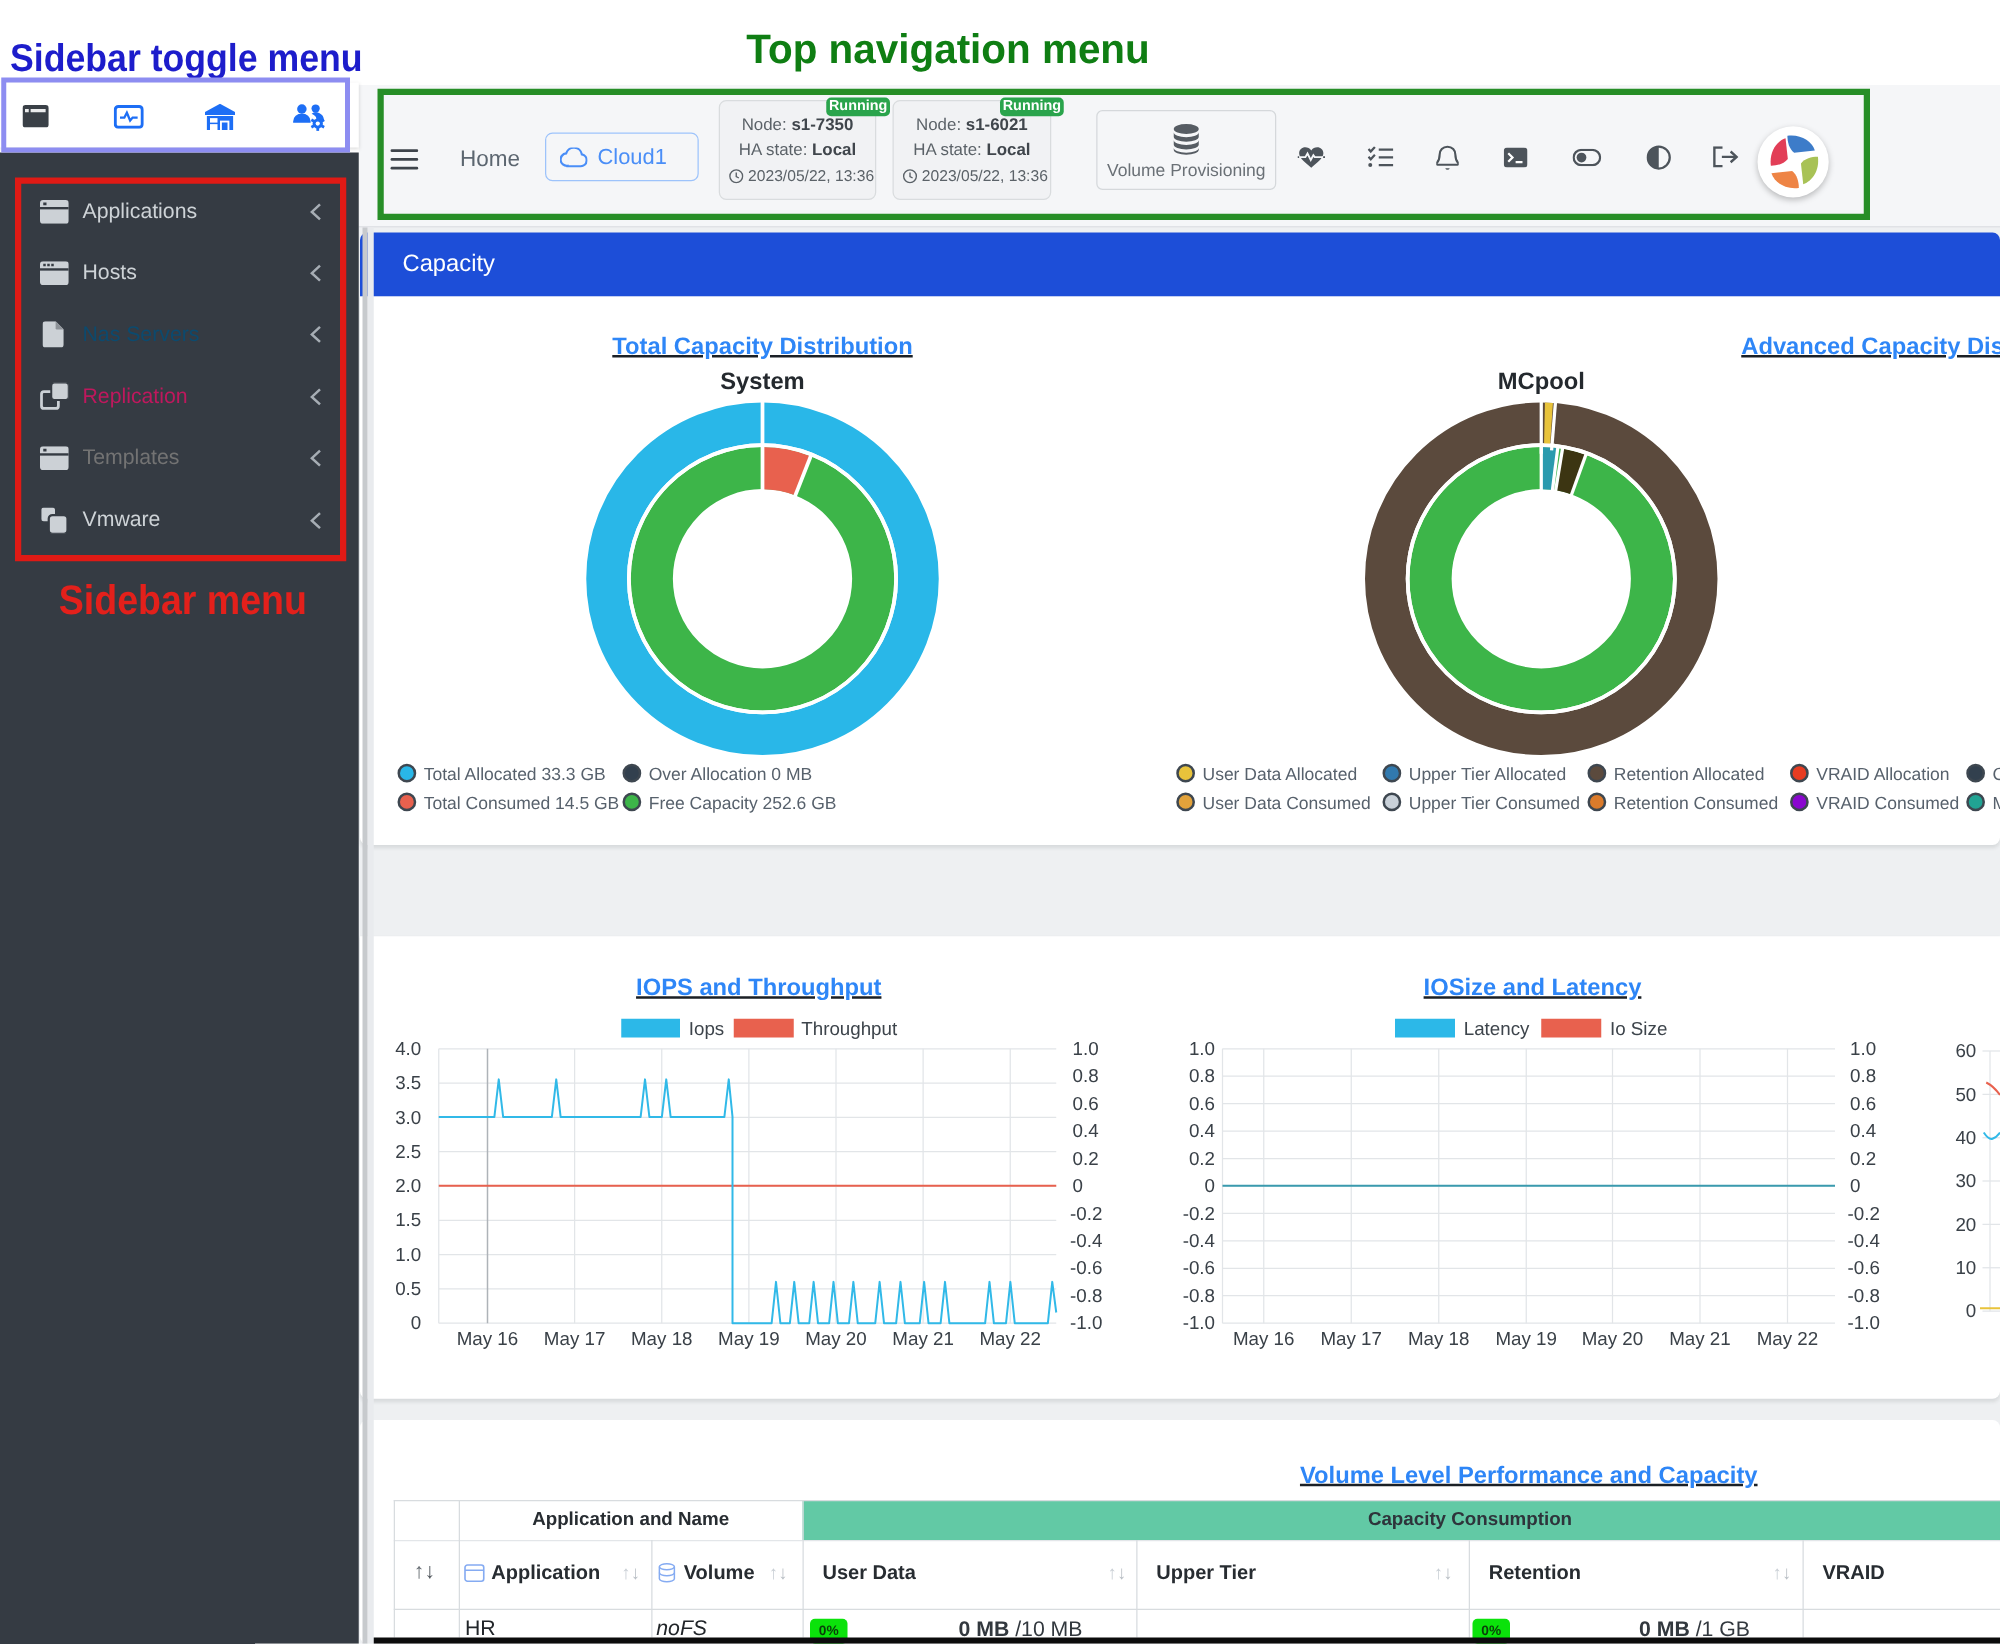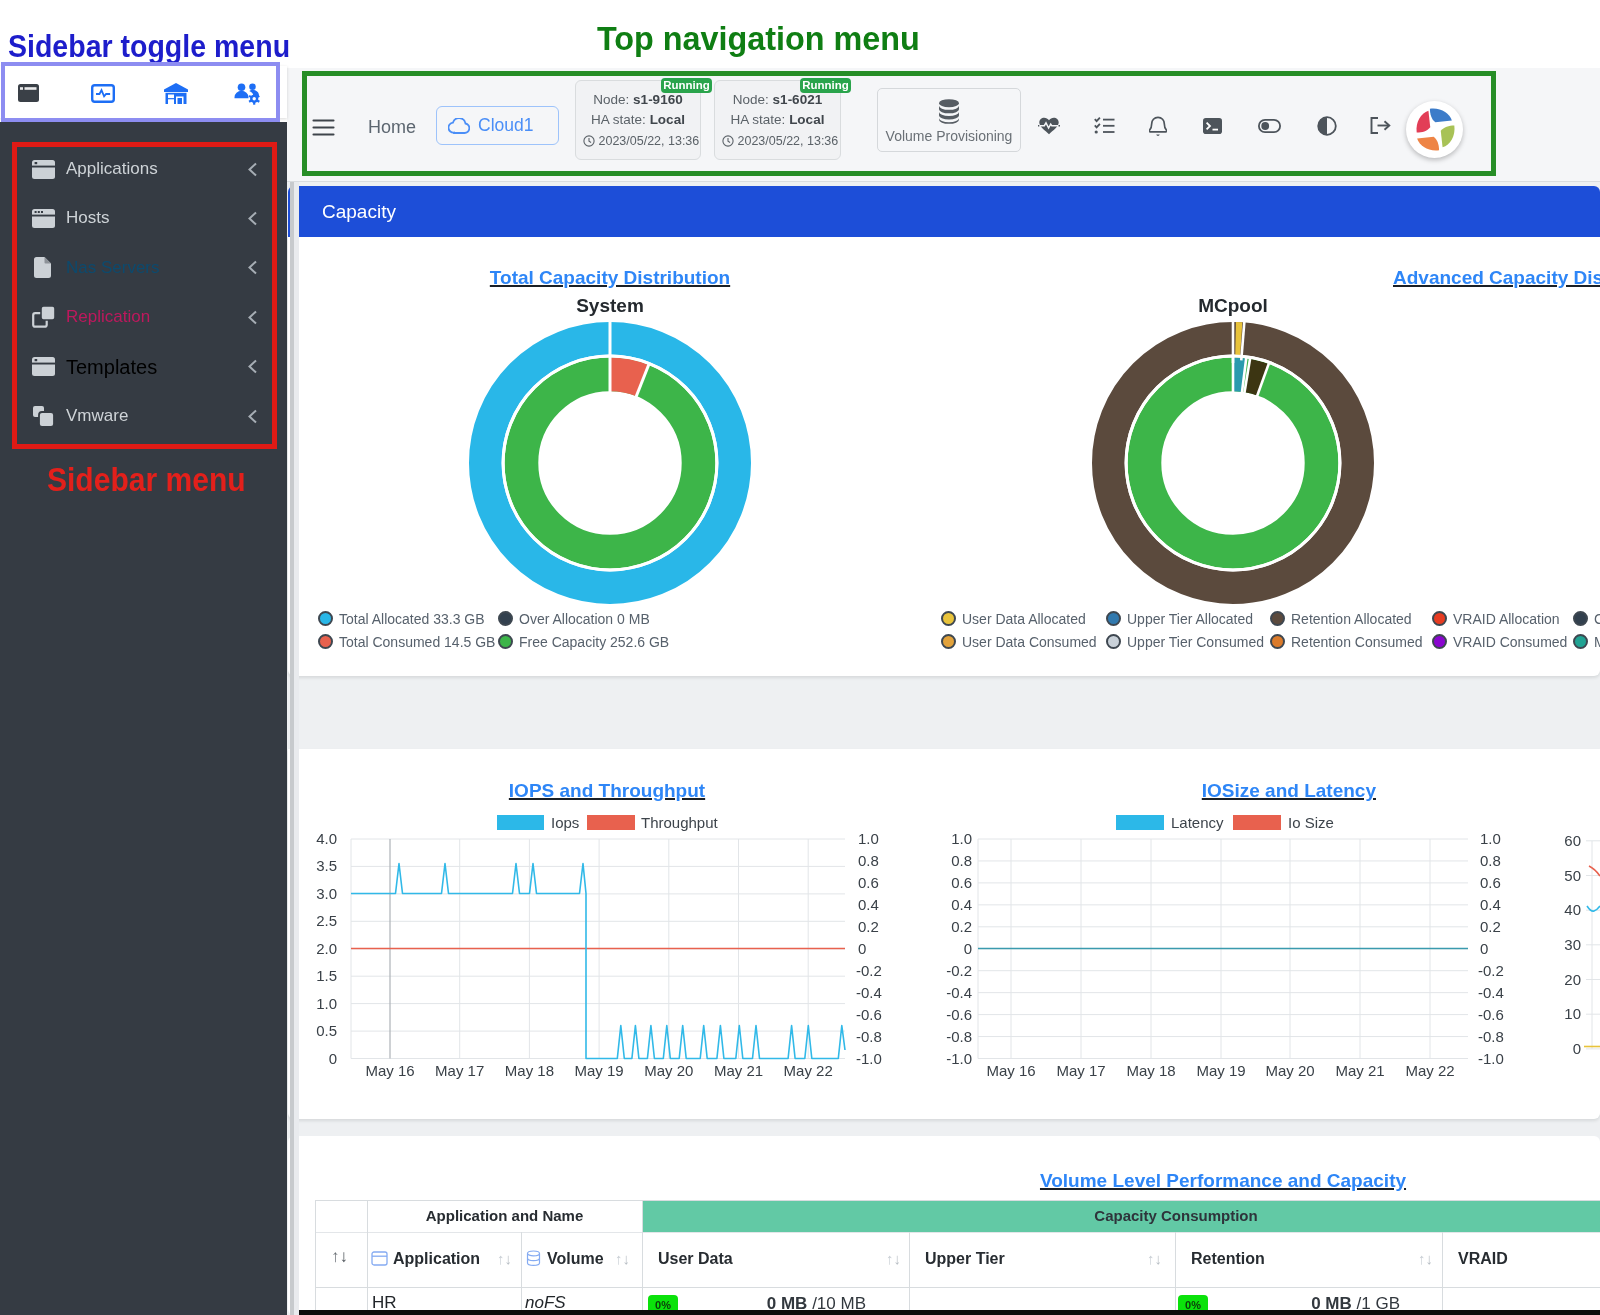--- a/index.html
+++ b/index.html
@@ -83,21 +83,21 @@
   <div class="abs" style="left:1270px;top:634px;font-size:14px;color:#57616c;white-space:nowrap;">
     <span class="leg-dot" style="background:#db7b2b;"></span>Retention Consumed</div>
   <div class="abs" style="left:1432px;top:634px;font-size:14px;color:#57616c;white-space:nowrap;">
     <span class="leg-dot" style="background:#8a06cf;"></span>VRAID Consumed</div>
   <div class="abs" style="left:1573px;top:634px;font-size:14px;color:#57616c;white-space:nowrap;">
     <span class="leg-dot" style="background:#21a393;"></span>Metadata</div>
 
   <div class="abs" style="left:288px;top:749px;width:1312px;height:370px;background:#fff;border-radius:0 0 6px 6px;box-shadow:0 2px 3px rgba(60,64,67,.12);"></div>
 
   <div class="abs chart-link" style="left:457px;top:780px;width:300px;text-align:center;">IOPS and Throughput</div>
-  <div class="abs chart-link" style="left:1076px;top:780px;width:300px;text-align:right;">IOSize and Latency</div>
+  <div class="abs chart-link" style="left:1076px;top:780px;width:300px;text-align:center;">IOSize and Latency</div>
   <svg class="abs" style="left:296px;top:749px;" width="1304" height="370" viewBox="0 0 1304 370">
 
     <rect x="201" y="66" width="47" height="15" fill="#2cb8e8"></rect>
     <text x="255" y="79" font-size="15" fill="#3d444b">Iops</text>
     <rect x="291" y="66" width="48" height="15" fill="#e8614e"></rect>
     <text x="345" y="79" font-size="15" fill="#3d444b">Throughput</text>
 
     <rect x="820" y="66" width="48" height="15" fill="#2cb8e8"></rect>
     <text x="875" y="79" font-size="15" fill="#3d444b">Latency</text>
     <rect x="937" y="66" width="48" height="15" fill="#e8614e"></rect>
@@ -301,21 +301,21 @@
   <div class="abs" style="left:368px;top:117px;font-size:18px;color:#5c6670;">Home</div>
   <div class="abs" style="left:436px;top:106px;width:123px;height:39px;border:1.5px solid #9dc3fb;border-radius:6px;box-sizing:border-box;display:flex;align-items:center;">
     <svg style="margin-left:11px;" width="22" height="16" viewBox="0 0 22 16">
       <path d="M6 15 h10.5 a4.8 4.8 0 0 0 1 -9.5 a6.5 6.5 0 0 0 -12.6 -0.8 a4.9 4.9 0 0 0 1.1 9.9 z" fill="none" stroke="#4a8ef7" stroke-width="1.8"></path>
     </svg>
     <span style="margin-left:8px;font-size:17.5px;color:#4a8ef7;">Cloud1</span>
   </div>
 
   <div class="abs" style="left:575px;top:80px;width:126px;height:80px;background:#f1f2f4;border:1px solid #d9dcde;border-radius:6px;box-sizing:border-box;"></div>
   <div class="abs" style="left:714px;top:80px;width:127px;height:80px;background:#f1f2f4;border:1px solid #d9dcde;border-radius:6px;box-sizing:border-box;"></div>
-  <div class="abs" style="left:575px;top:92px;width:126px;text-align:center;font-size:13.5px;color:#5b6268;">Node: <b style="color:#40464c;">s1-9160</b></div>
+  <div class="abs" style="left:575px;top:92px;width:126px;text-align:center;font-size:13.5px;color:#5b6268;">Node: <b style="color:#40464c;">s1-7350</b></div>
   <div class="abs" style="left:575px;top:112px;width:126px;text-align:center;font-size:13.5px;color:#5b6268;">HA state: <b style="color:#40464c;">Local</b></div>
   <div class="abs" style="left:714px;top:92px;width:127px;text-align:center;font-size:13.5px;color:#5b6268;">Node: <b style="color:#40464c;">s1-6021</b></div>
   <div class="abs" style="left:714px;top:112px;width:127px;text-align:center;font-size:13.5px;color:#5b6268;">HA state: <b style="color:#40464c;">Local</b></div>
   <div class="abs" style="left:583px;top:134px;font-size:12.5px;color:#5b6268;">
     <svg width="12" height="12" viewBox="0 0 12 12" style="vertical-align:-1.5px;">
         <circle cx="6" cy="6" r="5.1" fill="none" stroke="#5b6268" stroke-width="1.1"></circle>
         <path d="M6 3 v3.2 l2.1 1.2" fill="none" stroke="#5b6268" stroke-width="1.1"></path>
       </svg>
     2023/05/22, 13:36</div>
   <div class="abs" style="left:722px;top:134px;font-size:12.5px;color:#5b6268;">
@@ -457,21 +457,21 @@
   <div class="abs" style="left:66px;top:307px;font-size:17px;color:#be185d;">Replication</div>
   <svg class="abs" style="left:247px;top:310px;" width="11" height="15" viewBox="0 0 11 15">
       <path d="M9 1.5 L2.5 7.5 L9 13.5" fill="none" stroke="#a6adb4" stroke-width="2"></path>
     </svg>
 
   <svg class="abs" style="left:32px;top:357px;" width="23" height="19" viewBox="0 0 23 19">
     <rect x="0" y="0" width="23" height="19" rx="2.5" fill="#ccd1d6"></rect>
     <rect x="0" y="5.6" width="23" height="1.9" fill="#353b43"></rect>
     <rect x="2.6" y="2" width="2.6" height="2.2" fill="#353b43"></rect>
   </svg>
-  <div class="abs" style="left:66px;top:356px;font-size:20px;color:#000000;">Templates</div>
+  <div class="abs" style="left:66px;top:356px;font-size:17px;color:#737373;">Templates</div>
   <svg class="abs" style="left:247px;top:359px;" width="11" height="15" viewBox="0 0 11 15">
       <path d="M9 1.5 L2.5 7.5 L9 13.5" fill="none" stroke="#a6adb4" stroke-width="2"></path>
     </svg>
 
   <svg class="abs" style="left:33px;top:406px;" width="22" height="21" viewBox="0 0 22 21">
     <rect x="0" y="0" width="11" height="11" rx="2" fill="#ccd1d6"></rect>
     <rect x="6" y="6" width="15" height="15" rx="3" fill="#ccd1d6" stroke="#353b43" stroke-width="1.8"></rect>
   </svg>
   <div class="abs" style="left:66px;top:406px;font-size:17px;color:#ced3d7;">Vmware</div>
   <svg class="abs" style="left:247px;top:409px;" width="11" height="15" viewBox="0 0 11 15">

